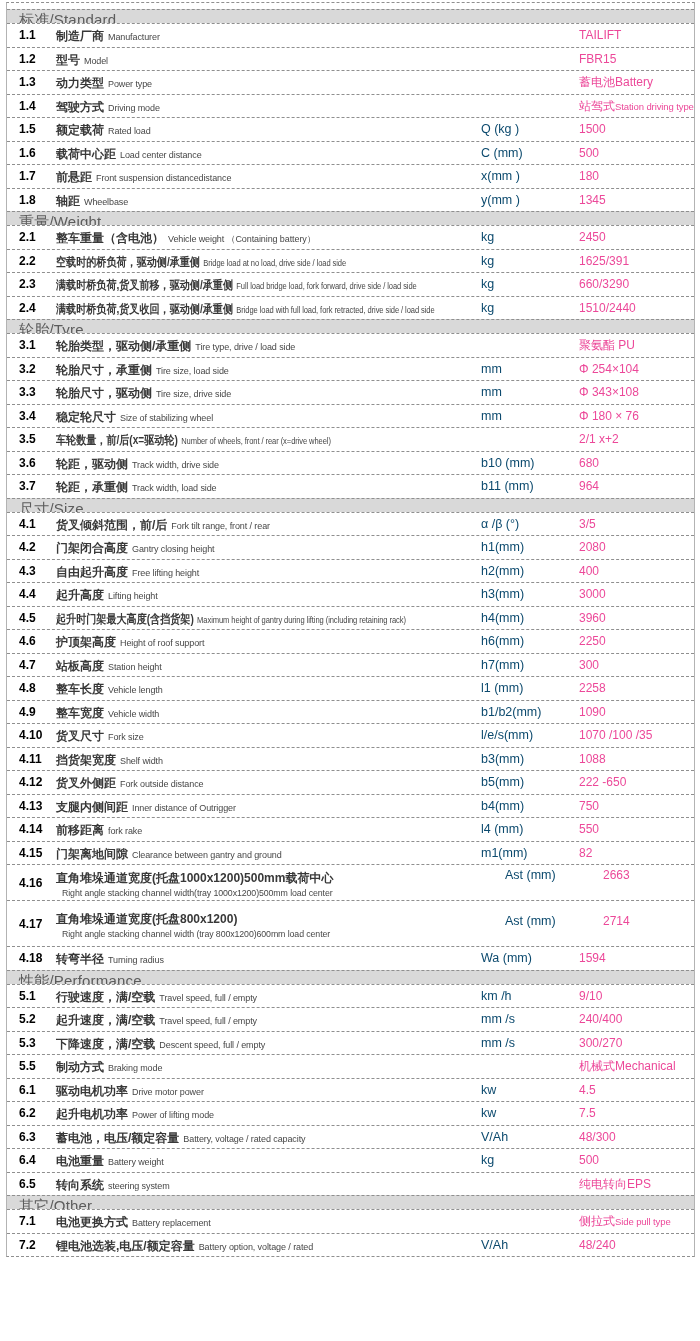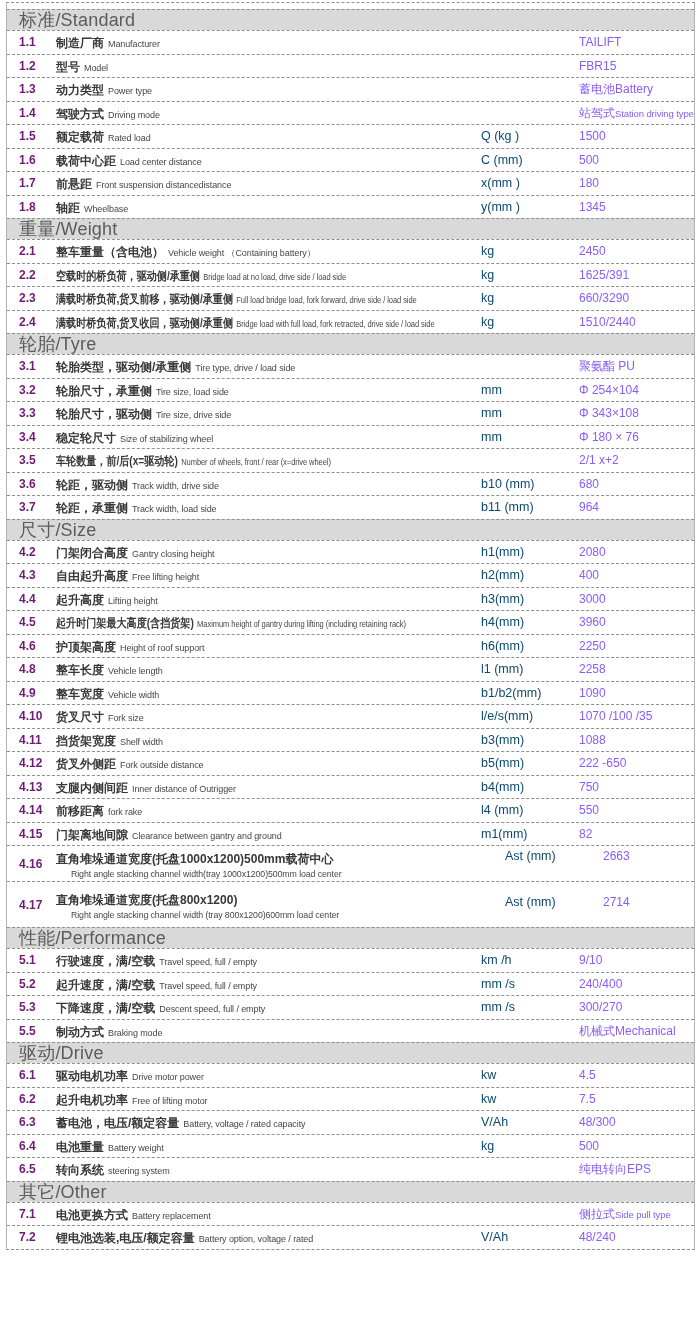--- a/index.html
+++ b/index.html
@@ -12,41 +12,41 @@
   #spec-table{
     position:absolute;left:6px;top:2px;width:689px;box-sizing:border-box;
     border-top:1px dashed #8f8f8f;
     border-bottom:1px dashed #8f8f8f;
     border-left:1px solid #b3b3b3;
     border-right:1px solid #b3b3b3;
     background:#ffffff;
   }
   .top-spacer{height:6px;}
   .section-header{
-    box-sizing:border-box;height:21px;
+    box-sizing:border-box;height:14px;
     border-top:1px dashed #8f8f8f;
     background:#d9d9d9;color:#5c5c5c;
-    font-size:18px;line-height:20px;padding-left:12px;
+    font-size:15px;line-height:20px;padding-left:12px;
     letter-spacing:.2px;
   }
   .row{position:relative;box-sizing:border-box;height:23.5px;border-top:1px dashed #8f8f8f;background:#fff;}
   .cell{position:absolute;top:50%;transform:translateY(-50%);white-space:nowrap;}
-  .no{left:12px;font-size:12px;font-weight:700;color:#701a75;}
+  .no{left:12px;font-size:12px;font-weight:700;color:#000000;}
   .label{left:49px;}
   .zh{font-size:12px;font-weight:700;color:#383838;}
   .en{font-size:9px;font-weight:400;color:#474747;margin-left:4px;letter-spacing:-.1px;}
   .unit{left:474px;font-size:12.5px;color:#0c4a6e;}
-  .value{left:572px;font-size:12px;color:#8b5cf6;text-align:right;}
+  .value{left:572px;font-size:12px;color:#ec4899;text-align:right;}
   .value .sub{font-size:9.5px;letter-spacing:-.1px;margin-top:16px;}
   
   .condensed .label{transform:translateY(-50%) scaleX(.84);transform-origin:left center;}
   
   .two-line{height:36px;}
   .two-line .label{top:3px;transform:none;}
-  .two-line .en{display:block;margin-left:15px;margin-top:1px;font-size:8.8px;}
+  .two-line .en{display:block;margin-left:6px;margin-top:1px;font-size:8.8px;}
   .two-line .unit,.two-line .value{top:3px;transform:none;margin-left:24px;}
   .two-line.pad{height:46px;}
   .two-line.pad .label{top:8px;}
   .two-line.pad .unit,.two-line.pad .value{top:13px;}
 </style>
 </head>
 <body>
 
 <div id="spec-table">
   <div class="top-spacer"></div>
@@ -162,20 +162,26 @@
       <span class="cell value"><span>680</span><span class="sub"></span></span>
     </div>
     <div class="row">
       <span class="cell no">3.7</span>
       <span class="cell label"><span class="zh">轮距，承重侧</span><span class="en">Track width, load side</span></span>
       <span class="cell unit">b11 (mm)</span>
       <span class="cell value"><span>964</span><span class="sub"></span></span>
     </div>
     <div class="section-header">尺寸/Size</div>
     <div class="row">
+      <span class="cell no">4.1</span>
+      <span class="cell label"><span class="zh">货叉倾斜范围，前/后</span><span class="en">Fork tilt range, front / rear</span></span>
+      <span class="cell unit">α /β (°)</span>
+      <span class="cell value"><span>3/5</span><span class="sub"></span></span>
+    </div>
+    <div class="row">
       <span class="cell no">4.2</span>
       <span class="cell label"><span class="zh">门架闭合高度</span><span class="en">Gantry closing height</span></span>
       <span class="cell unit">h1(mm)</span>
       <span class="cell value"><span>2080</span><span class="sub"></span></span>
     </div>
     <div class="row">
       <span class="cell no">4.3</span>
       <span class="cell label"><span class="zh">自由起升高度</span><span class="en">Free lifting height</span></span>
       <span class="cell unit">h2(mm)</span>
       <span class="cell value"><span>400</span><span class="sub"></span></span>
@@ -190,20 +196,26 @@
       <span class="cell no">4.5</span>
       <span class="cell label"><span class="zh">起升时门架最大高度(含挡货架)</span><span class="en">Maximum height of gantry during lifting (including retaining rack)</span></span>
       <span class="cell unit">h4(mm)</span>
       <span class="cell value"><span>3960</span><span class="sub"></span></span>
     </div>
     <div class="row">
       <span class="cell no">4.6</span>
       <span class="cell label"><span class="zh">护顶架高度</span><span class="en">Height of roof support</span></span>
       <span class="cell unit">h6(mm)</span>
       <span class="cell value"><span>2250</span><span class="sub"></span></span>
+    </div>
+    <div class="row">
+      <span class="cell no">4.7</span>
+      <span class="cell label"><span class="zh">站板高度</span><span class="en">Station height</span></span>
+      <span class="cell unit">h7(mm)</span>
+      <span class="cell value"><span>300</span><span class="sub"></span></span>
     </div>
     <div class="row">
       <span class="cell no">4.8</span>
       <span class="cell label"><span class="zh">整车长度</span><span class="en">Vehicle length</span></span>
       <span class="cell unit">l1 (mm)</span>
       <span class="cell value"><span>2258</span><span class="sub"></span></span>
     </div>
     <div class="row">
       <span class="cell no">4.9</span>
       <span class="cell label"><span class="zh">整车宽度</span><span class="en">Vehicle width</span></span>
@@ -251,20 +263,26 @@
       <span class="cell label"><span class="zh">直角堆垛通道宽度(托盘1000x1200)500mm载荷中心</span><span class="en">Right angle stacking channel width(tray 1000x1200)500mm load center</span></span>
       <span class="cell unit">Ast (mm)</span>
       <span class="cell value"><span>2663</span><span class="sub"></span></span>
     </div>
     <div class="row two-line pad">
       <span class="cell no">4.17</span>
       <span class="cell label"><span class="zh">直角堆垛通道宽度(托盘800x1200)</span><span class="en">Right angle stacking channel width (tray 800x1200)600mm load center</span></span>
       <span class="cell unit">Ast (mm)</span>
       <span class="cell value"><span>2714</span><span class="sub"></span></span>
     </div>
+    <div class="row">
+      <span class="cell no">4.18</span>
+      <span class="cell label"><span class="zh">转弯半径</span><span class="en">Turning radius</span></span>
+      <span class="cell unit">Wa (mm)</span>
+      <span class="cell value"><span>1594</span><span class="sub"></span></span>
+    </div>
     <div class="section-header">性能/Performance</div>
     <div class="row">
       <span class="cell no">5.1</span>
       <span class="cell label"><span class="zh">行驶速度，满/空载</span><span class="en">Travel speed, full / empty</span></span>
       <span class="cell unit">km /h</span>
       <span class="cell value"><span>9/10</span><span class="sub"></span></span>
     </div>
     <div class="row">
       <span class="cell no">5.2</span>
       <span class="cell label"><span class="zh">起升速度，满/空载</span><span class="en">Travel speed, full / empty</span></span>
@@ -276,30 +294,29 @@
       <span class="cell label"><span class="zh">下降速度，满/空载</span><span class="en">Descent speed, full / empty</span></span>
       <span class="cell unit">mm /s</span>
       <span class="cell value"><span>300/270</span><span class="sub"></span></span>
     </div>
     <div class="row">
       <span class="cell no">5.5</span>
       <span class="cell label"><span class="zh">制动方式</span><span class="en">Braking mode</span></span>
       <span class="cell unit"></span>
       <span class="cell value"><span>机械式Mechanical</span><span class="sub"></span></span>
     </div>
-    <div class="section-header">驱动/Drive</div>
     <div class="row">
       <span class="cell no">6.1</span>
       <span class="cell label"><span class="zh">驱动电机功率</span><span class="en">Drive motor power</span></span>
       <span class="cell unit">kw</span>
       <span class="cell value"><span>4.5</span><span class="sub"></span></span>
     </div>
     <div class="row">
       <span class="cell no">6.2</span>
-      <span class="cell label"><span class="zh">起升电机功率</span><span class="en">Free of lifting motor</span></span>
+      <span class="cell label"><span class="zh">起升电机功率</span><span class="en">Power of lifting mode</span></span>
       <span class="cell unit">kw</span>
       <span class="cell value"><span>7.5</span><span class="sub"></span></span>
     </div>
     <div class="row">
       <span class="cell no">6.3</span>
       <span class="cell label"><span class="zh">蓄电池，电压/额定容量</span><span class="en">Battery, voltage / rated capacity</span></span>
       <span class="cell unit">V/Ah</span>
       <span class="cell value"><span>48/300</span><span class="sub"></span></span>
     </div>
     <div class="row">

